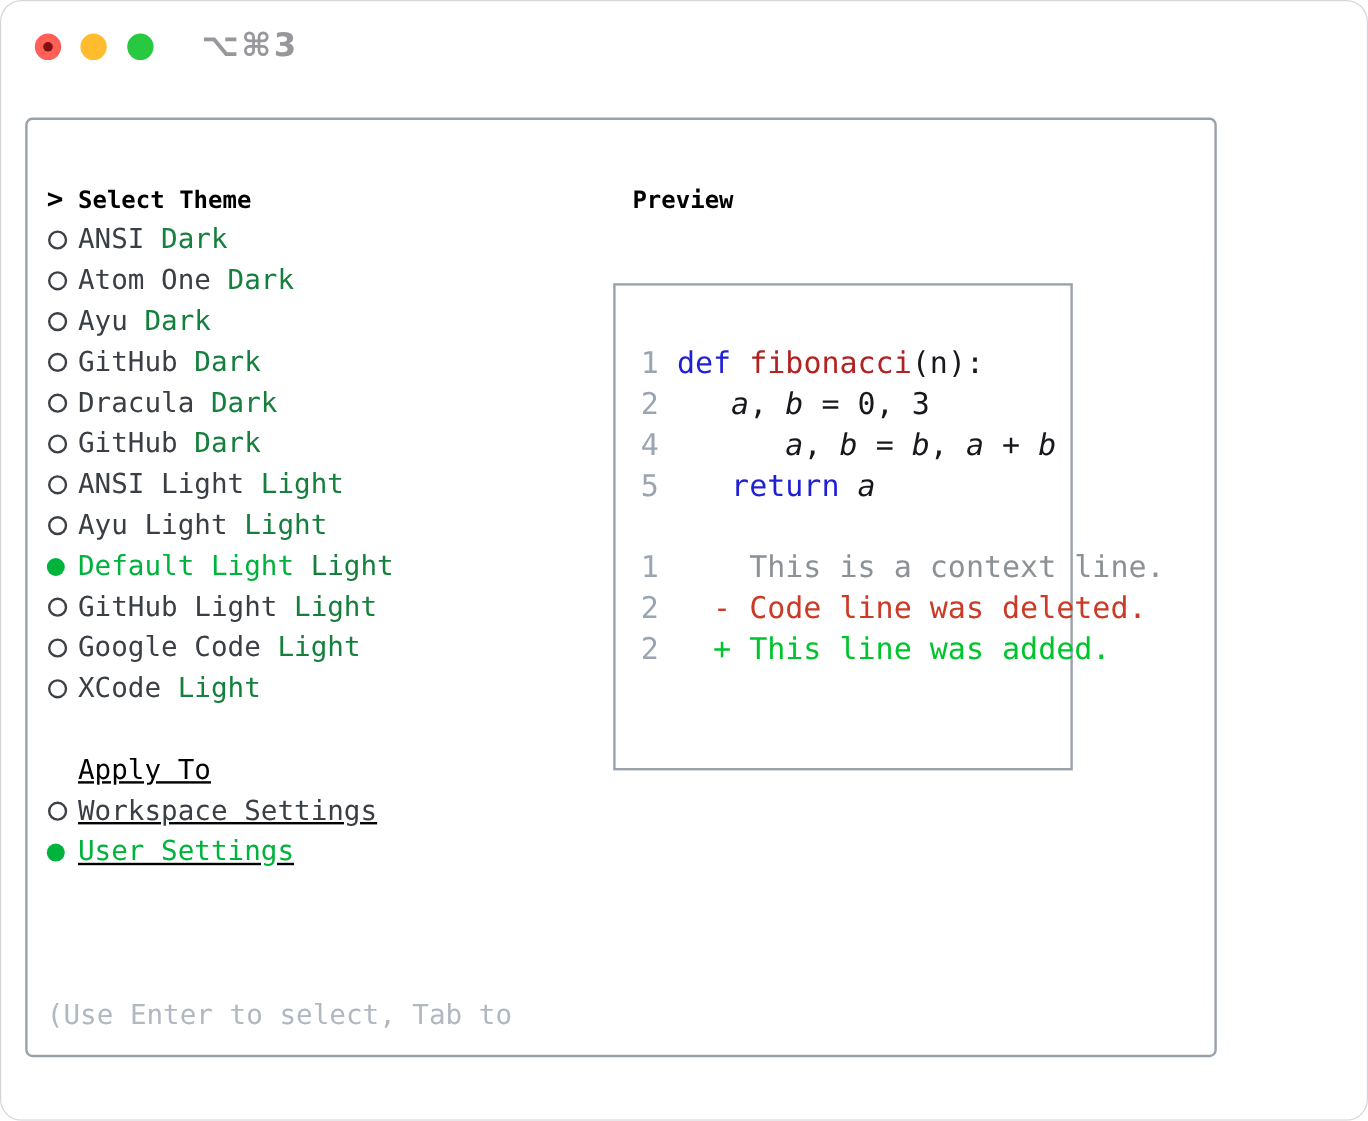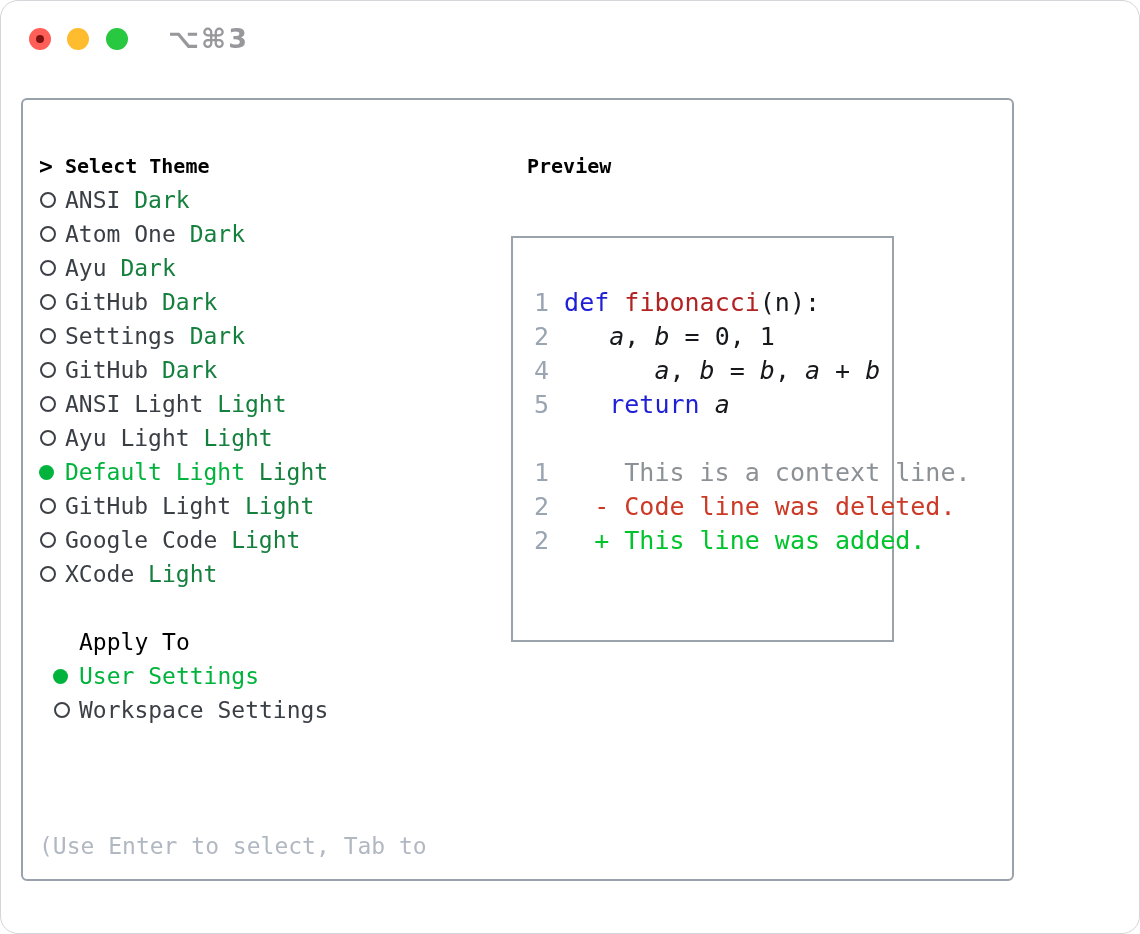--- a/index.html
+++ b/index.html
@@ -27,21 +27,21 @@
   .row{display:flex;align-items:center;height:34px;font-size:23px;white-space:pre;}
   .marker{width:26px;flex:0 0 26px;display:flex;align-items:center;}
   .ring{width:12px;height:12px;border:2px solid #3d4147;border-radius:50%;margin-left:1px;}
   .dot{width:15px;height:15px;border-radius:50%;background:var(--selected_green,#00b33c);}
   .cursor{font-weight:bold;color:#000;font-size:23px;}
   .h1{font-weight:bold;color:#000000;font-size:20px;}
   .name{color:#3a3e45;}
   .name.sel{color:var(--selected_green,#00b33c);}
   .tag{color:#15803d;}
   .theme-list{position:absolute;left:16px;top:49px;}
-  .apply-list{position:absolute;left:30px;top:525px;}
+  .apply-list{position:absolute;left:16px;top:525px;text-decoration:underline;}
   .hint{position:absolute;left:16px;top:661px;font-size:23px;line-height:34px;color:#b1b8c2;white-space:pre;}
   
   .preview-header{position:absolute;left:504px;top:49px;height:34px;line-height:34px;}
   .preview-box{
     position:absolute;left:488px;top:102px;width:383px;height:406px;box-sizing:border-box;
     border:2px solid #9aa2ac;background:#ffffff;margin-top:34px;
   }
   .code{position:absolute;left:21px;top:48px;}
   .code-line{height:34px;line-height:34px;font-size:25px;white-space:pre;}
   .tk-ln{color:var(--line_number_gray,#9aa5b2);}
@@ -71,50 +71,50 @@
 
     <div class="theme-list">
       <div class="row">
         <span class="marker cursor">&gt;</span>
         <span class="h1">Select Theme</span>
       </div>
     <div class="row"><span class="marker"><span class="ring"></span></span><span class="name">ANSI</span><span class="tag"> Dark</span></div>
         <div class="row"><span class="marker"><span class="ring"></span></span><span class="name">Atom One</span><span class="tag"> Dark</span></div>
         <div class="row"><span class="marker"><span class="ring"></span></span><span class="name">Ayu</span><span class="tag"> Dark</span></div>
         <div class="row"><span class="marker"><span class="ring"></span></span><span class="name">GitHub</span><span class="tag"> Dark</span></div>
-        <div class="row"><span class="marker"><span class="ring"></span></span><span class="name">Settings</span><span class="tag"> Dark</span></div>
+        <div class="row"><span class="marker"><span class="ring"></span></span><span class="name">Dracula</span><span class="tag"> Dark</span></div>
         <div class="row"><span class="marker"><span class="ring"></span></span><span class="name">GitHub</span><span class="tag"> Dark</span></div>
         <div class="row"><span class="marker"><span class="ring"></span></span><span class="name">ANSI Light</span><span class="tag"> Light</span></div>
         <div class="row"><span class="marker"><span class="ring"></span></span><span class="name">Ayu Light</span><span class="tag"> Light</span></div>
         <div class="row"><span class="marker"><span class="dot"></span></span><span class="name sel">Default Light</span><span class="tag"> Light</span></div>
         <div class="row"><span class="marker"><span class="ring"></span></span><span class="name">GitHub Light</span><span class="tag"> Light</span></div>
         <div class="row"><span class="marker"><span class="ring"></span></span><span class="name">Google Code</span><span class="tag"> Light</span></div>
         <div class="row"><span class="marker"><span class="ring"></span></span><span class="name">XCode</span><span class="tag"> Light</span></div>
       </div>
 
     <div class="apply-list">
       <div class="row">
         <span class="marker"></span>
         <span class="name" style="color:#000">Apply To</span>
       </div>
-    <div class="row"><span class="marker"><span class="dot"></span></span><span class="name sel">User Settings</span></div>
-        <div class="row"><span class="marker"><span class="ring"></span></span><span class="name">Workspace Settings</span></div>
+    <div class="row"><span class="marker"><span class="ring"></span></span><span class="name">Workspace Settings</span></div>
+        <div class="row"><span class="marker"><span class="dot"></span></span><span class="name sel">User Settings</span></div>
       </div>
 
     <div class="hint">
       <div>(Use Enter to select, Tab to</div>
       <div>change focus)</div>
     </div>
 
     <div class="preview-header h1">Preview</div>
 
     <div class="preview-box">
       <div class="code">
           <div class="code-line"><span class="tk-ln">1 </span><span class="tk-kw">def</span><span class="tk-pl"> </span><span class="tk-fn">fibonacci</span><span class="tk-pl">(n):</span></div>
-          <div class="code-line"><span class="tk-ln">2 </span><span class="tk-pl">   </span><span class="tk-var">a</span><span class="tk-pl">, </span><span class="tk-var">b</span><span class="tk-pl"> = 0, 1</span></div>
+          <div class="code-line"><span class="tk-ln">2 </span><span class="tk-pl">   </span><span class="tk-var">a</span><span class="tk-pl">, </span><span class="tk-var">b</span><span class="tk-pl"> = 0, 3</span></div>
           <div class="code-line"><span class="tk-ln">4 </span><span class="tk-pl">      </span><span class="tk-var">a</span><span class="tk-pl">, </span><span class="tk-var">b</span><span class="tk-pl"> = </span><span class="tk-var">b</span><span class="tk-pl">, </span><span class="tk-var">a</span><span class="tk-pl"> + </span><span class="tk-var">b</span></div>
           <div class="code-line"><span class="tk-ln">5 </span><span class="tk-pl">   </span><span class="tk-kw">return</span><span class="tk-pl"> </span><span class="tk-var">a</span></div>
           <div class="code-line"></div>
           <div class="code-line"><span class="tk-ln">1 </span><span class="tk-ctx">    This is a context line.</span></div>
           <div class="code-line"><span class="tk-ln">2 </span><span class="tk-del">  - Code line was deleted.</span></div>
           <div class="code-line"><span class="tk-ln">2 </span><span class="tk-add">  + This line was added.</span></div>
         </div>
     </div>
 
   </div>

